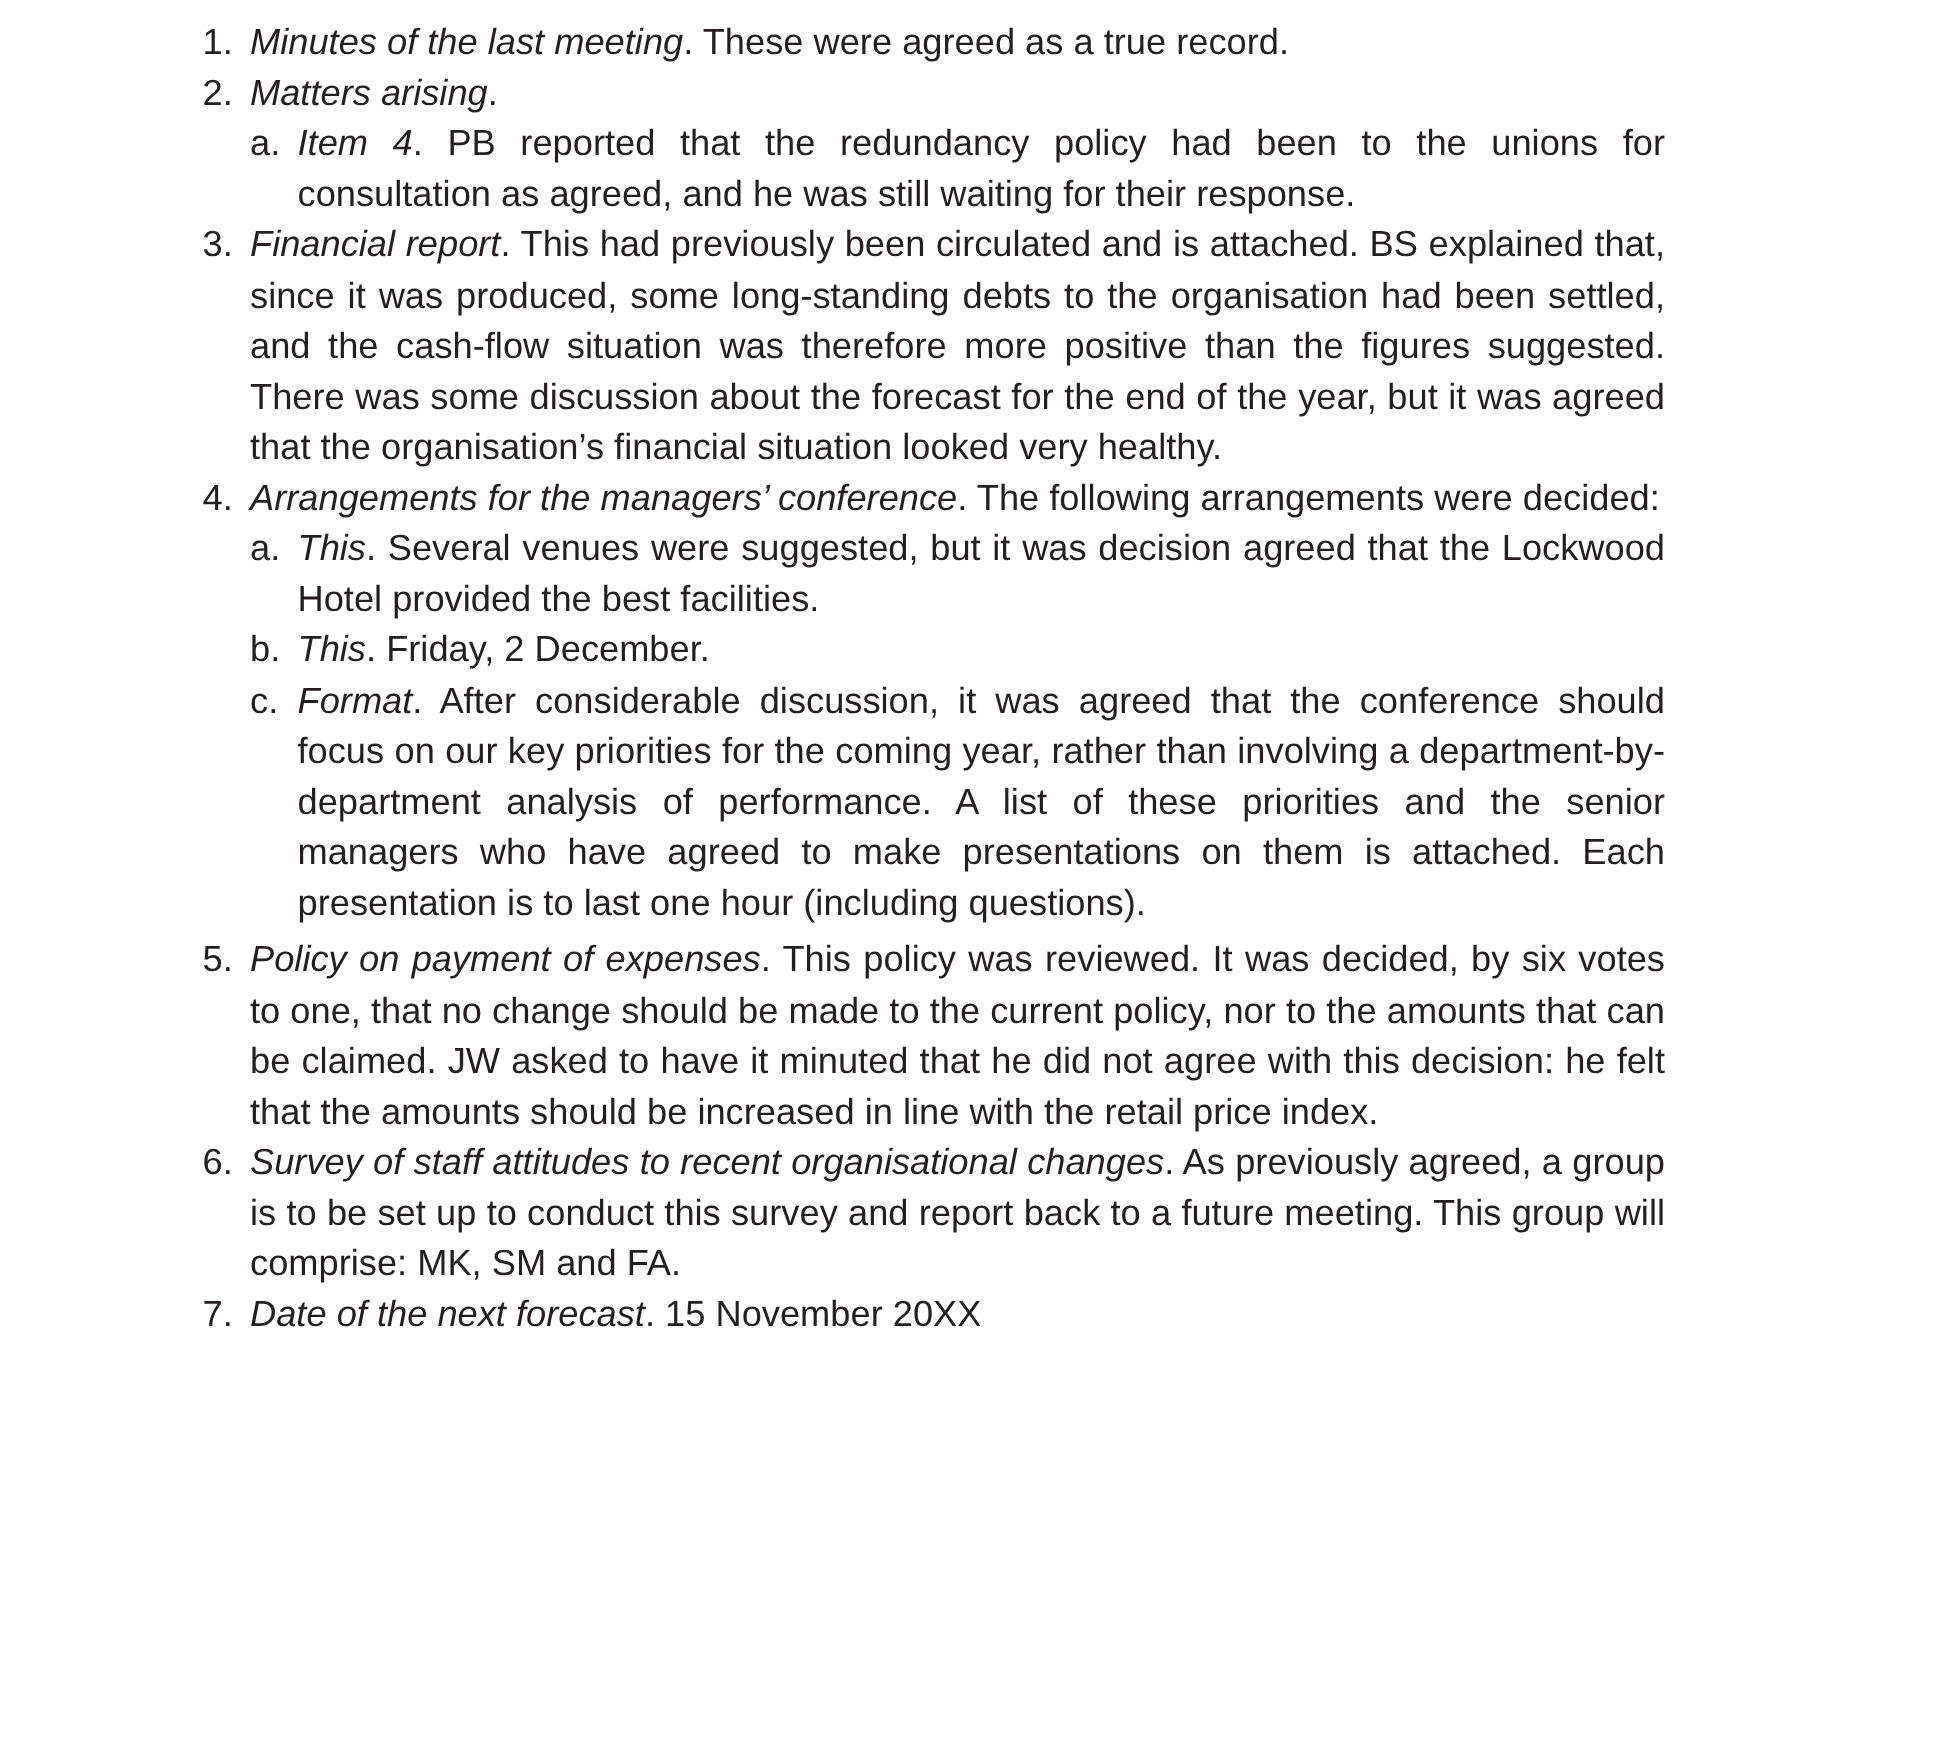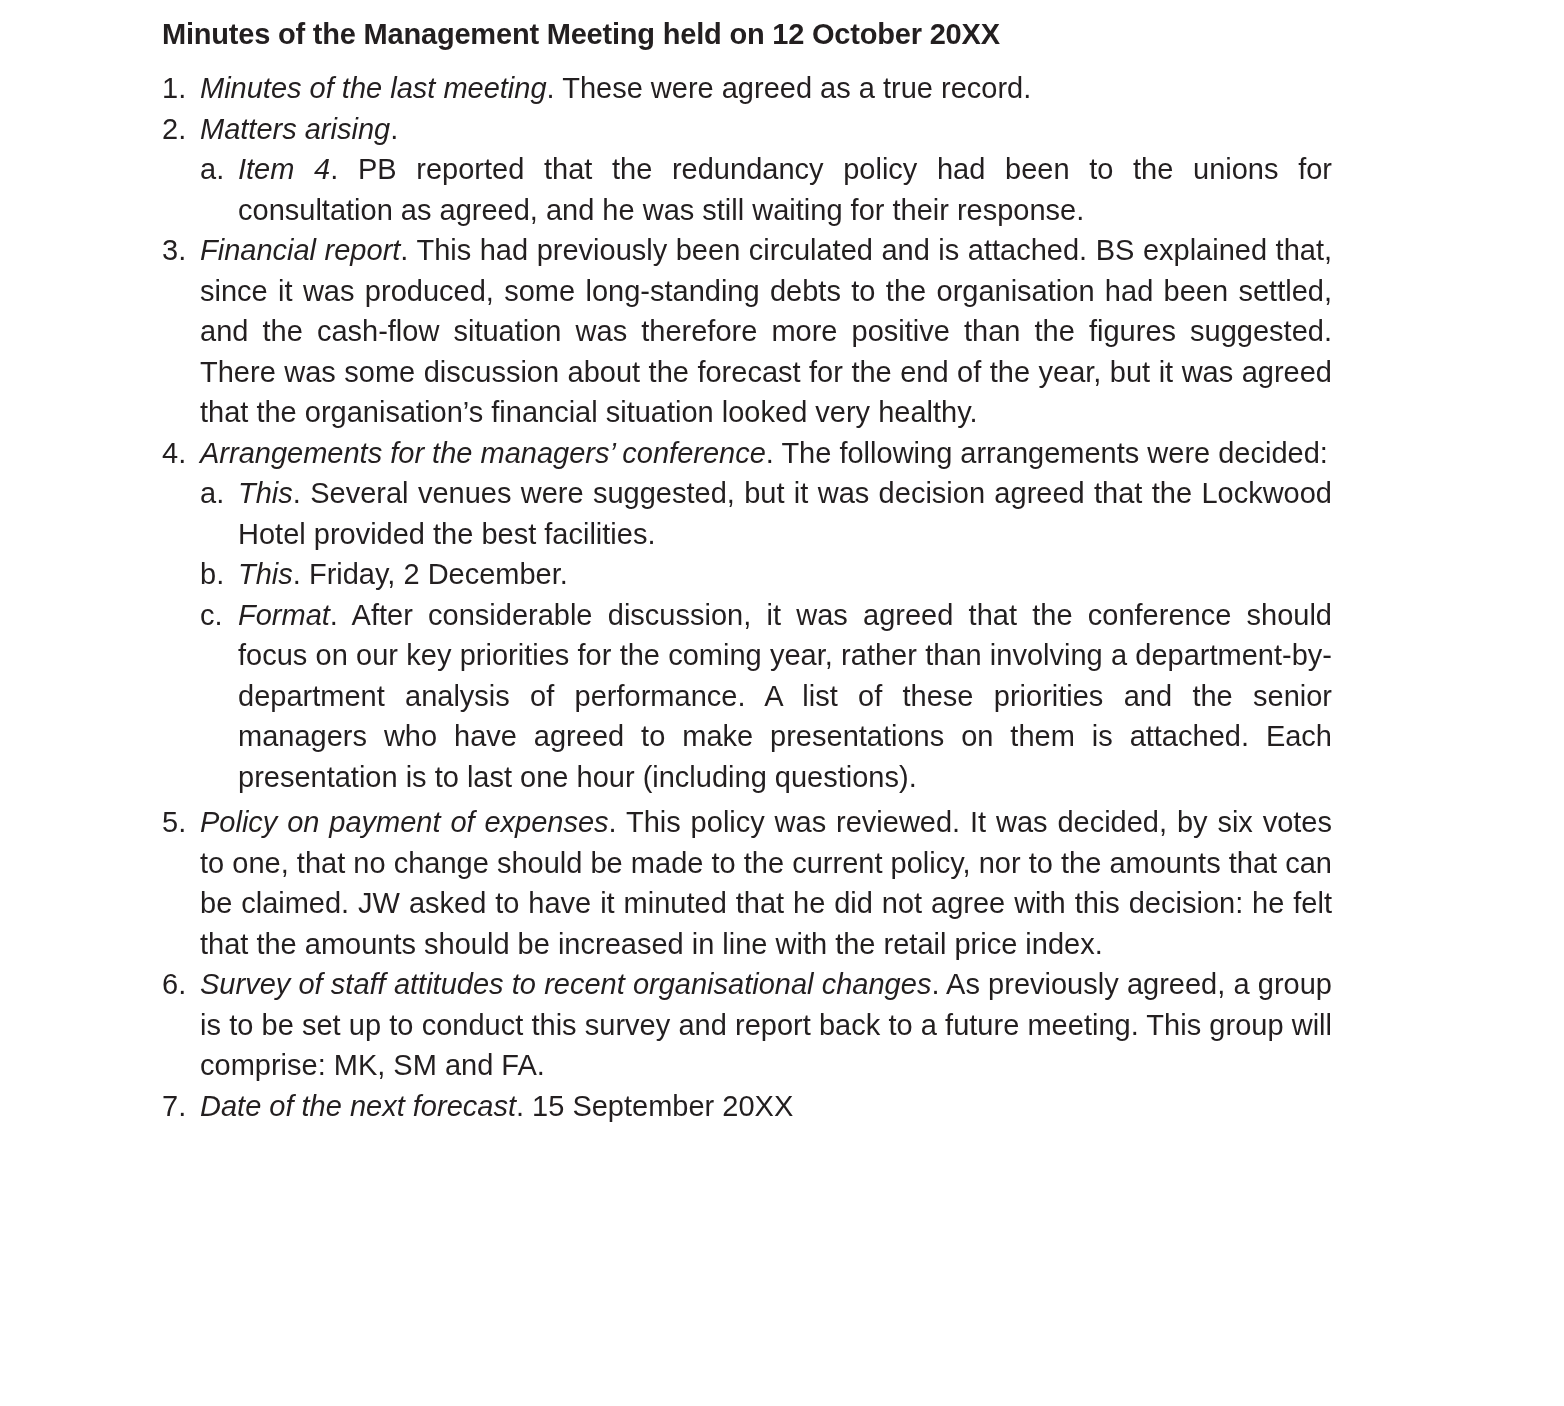--- a/index.html
+++ b/index.html
@@ -61,36 +61,35 @@
       left: 38px;
       top: 0;
     }
     .heading { font-style: italic; }
     .gap { margin-top: 5px; }
   </style>
 </head>
 <body>
 
 <div class="page">
-  <h1 class="title">Minutes of the Management Meeting held on 12 October 20XX</h1>
 
 
   <div>
 
     <p class="item"><span class="num">1.</span><span class="heading">Minutes of the last meeting</span><span>. These were agreed as a true record.</span></p>
 
     <p class="item"><span class="num">2.</span><span class="heading">Matters arising</span><span>.</span></p>
     <p class="sub"><span class="num">a.</span><span class="heading">Item 4</span><span>. PB reported that the redundancy policy had been to the unions for consultation as agreed, and he was still waiting for their response.</span></p>
 
     <p class="item"><span class="num">3.</span><span class="heading">Financial report</span><span>. This had previously been circulated and is attached. BS explained that, since it was produced, some long-standing debts to the organisa­tion had been settled, and the cash-flow situation was therefore more positive than the figures suggested. There was some discussion about the forecast for the end of the year, but it was agreed that the organisation’s financial situation looked very healthy.</span></p>
 
     <p class="item"><span class="num">4.</span><span class="heading">Arrangements for the managers’ conference</span><span>. The following arrangements were decided:</span></p>
     <p class="sub"><span class="num">a.</span><span class="heading">This</span><span>. Several venues were suggested, but it was decision agreed that the Lockwood Hotel provided the best facilities.</span></p>
     <p class="sub"><span class="num">b.</span><span class="heading">This</span><span>. Friday, 2 December.</span></p>
     <p class="sub"><span class="num">c.</span><span class="heading">Format</span><span>. After considerable discussion, it was agreed that the conference should focus on our key priorities for the coming year, rather than involving a department-by-department analysis of performance. A list of these priorities and the senior managers who have agreed to make presentations on them is attached. Each presentation is to last one hour (including questions).</span></p>
 
     <p class="item gap"><span class="num">5.</span><span class="heading">Policy on payment of expenses</span><span>. This policy was reviewed. It was decided, by six votes to one, that no change should be made to the current policy, nor to the amounts that can be claimed. JW asked to have it minuted that he did not agree with this decision: he felt that the amounts should be increased in line with the retail price index.</span></p>
 
     <p class="item"><span class="num">6.</span><span class="heading">Survey of staff attitudes to recent organisational changes</span><span>. As previously agreed, a group is to be set up to conduct this survey and report back to a future meeting. This group will comprise: MK, SM and FA.</span></p>
 
-    <p class="item"><span class="num">7.</span><span class="heading">Date of the next forecast</span><span>. 15 September 20XX</span></p>
+    <p class="item"><span class="num">7.</span><span class="heading">Date of the next forecast</span><span>. 15 November 20XX</span></p>
   </div>
 </div>
 
 </body></html>

